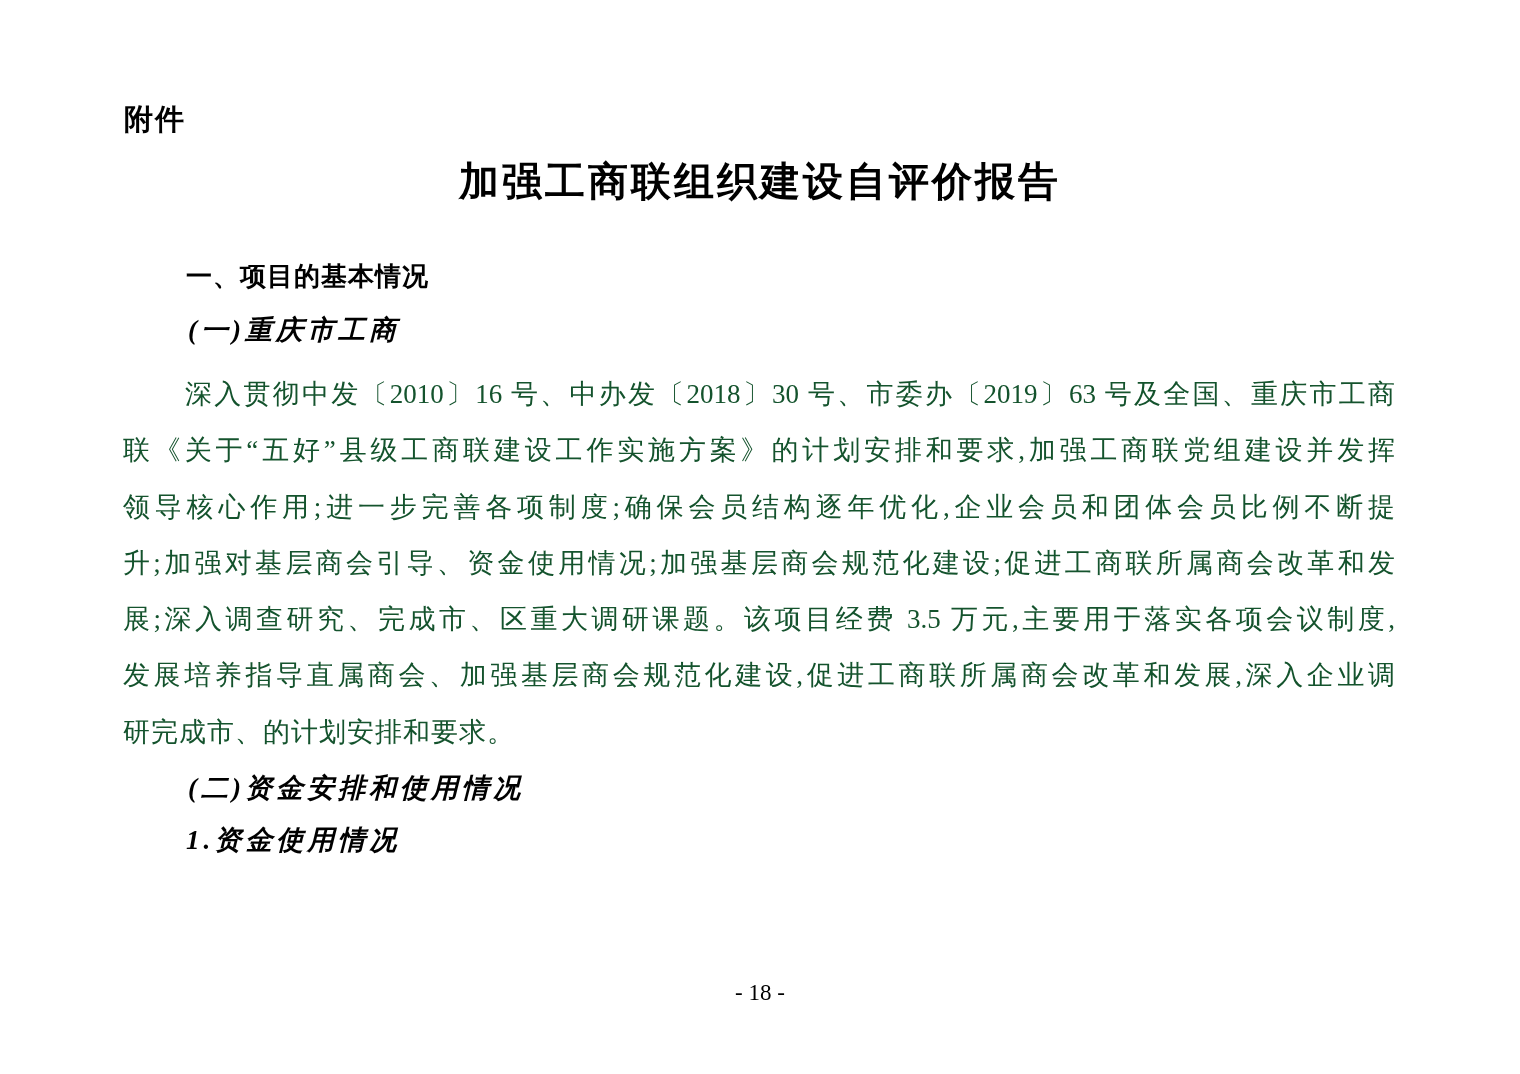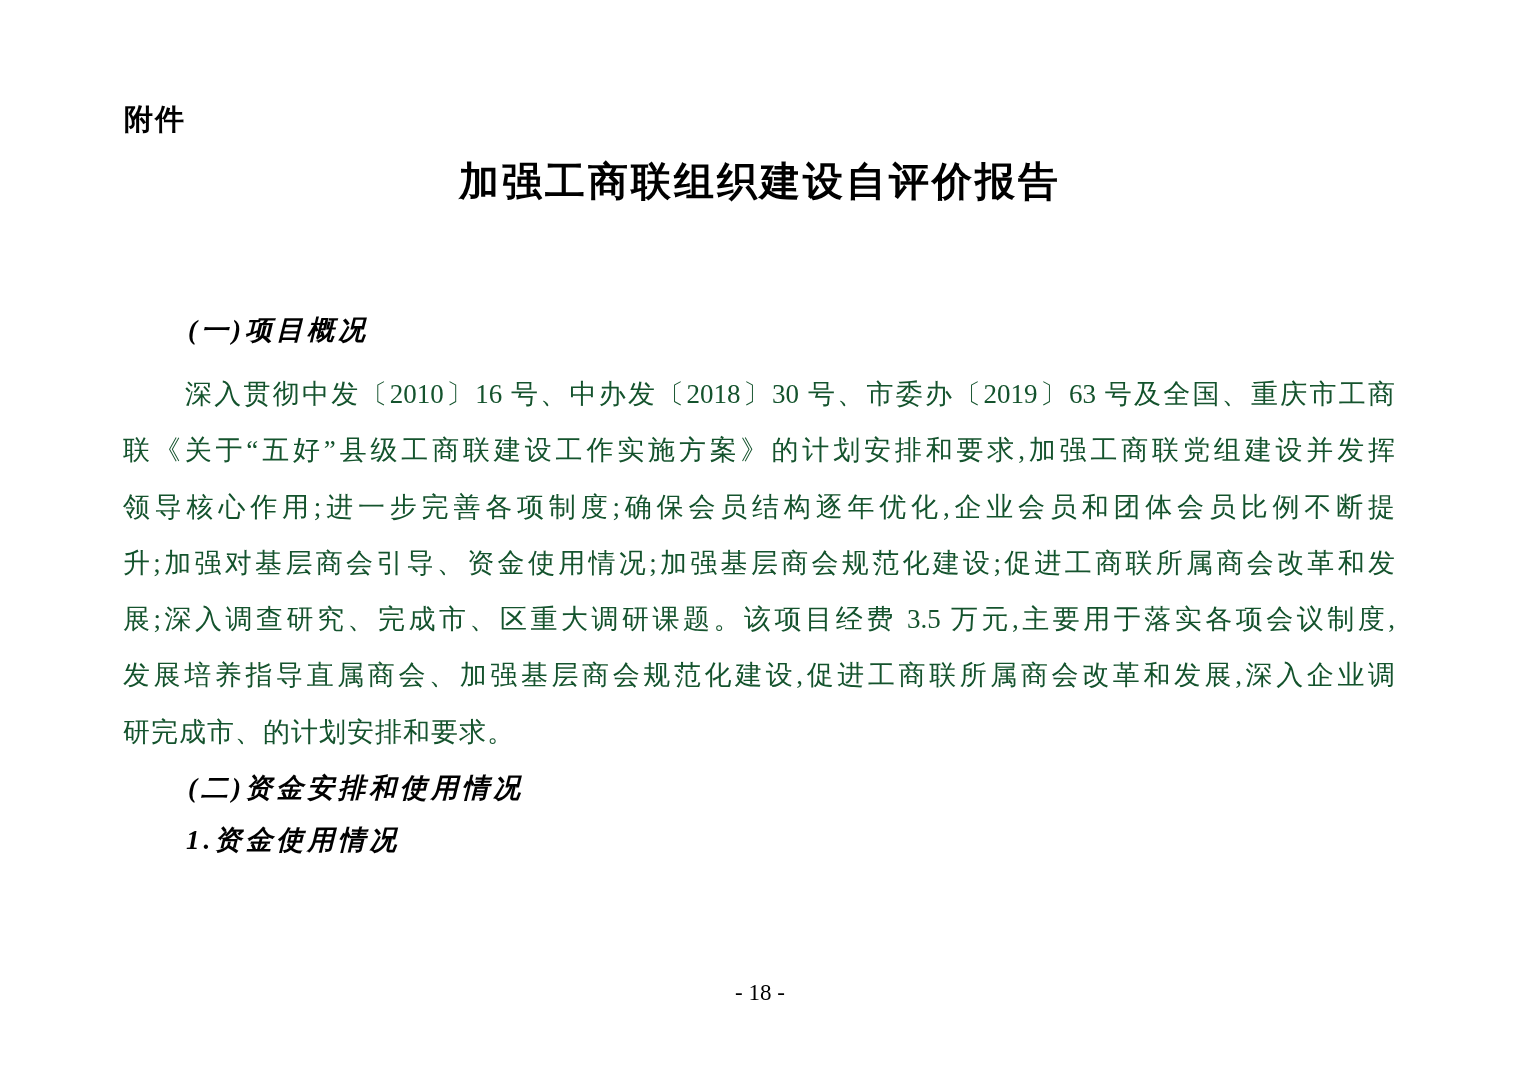--- a/index.html
+++ b/index.html
@@ -91,22 +91,23 @@
 </style>
 </head>
 <body>
 
 <div class="page">
 
   <div class="attachment">附件</div>
 
   <h1 class="doc-title">加强工商联组织建设自评价报告</h1>
 
+  <div class="h-sans">一、项目的基本情况</div>
 
-  <div class="h-kai h2a">(一)项目概况</div>
+  <div class="h-kai h2a">(一)重庆市工商</div>
 
   <div class="para">
     <div class="bline first">深入贯彻中发〔2010〕16 号、中办发〔2018〕30 号、市委办〔2019〕63 号及全国、重庆市工商</div>
     <div class="bline">联《关于“五好”县级工商联建设工作实施方案》的计划安排和要求,加强工商联党组建设并发挥</div>
     <div class="bline">领导核心作用;进一步完善各项制度;确保会员结构逐年优化,企业会员和团体会员比例不断提</div>
     <div class="bline">升;加强对基层商会引导、资金使用情况;加强基层商会规范化建设;促进工商联所属商会改革和发</div>
     <div class="bline">展;深入调查研究、完成市、区重大调研课题。该项目经费 3.5 万元,主要用于落实各项会议制度,</div>
     <div class="bline">发展培养指导直属商会、加强基层商会规范化建设,促进工商联所属商会改革和发展,深入企业调</div>
     <div class="bline last">研完成市、的计划安排和要求。</div>
   </div>

